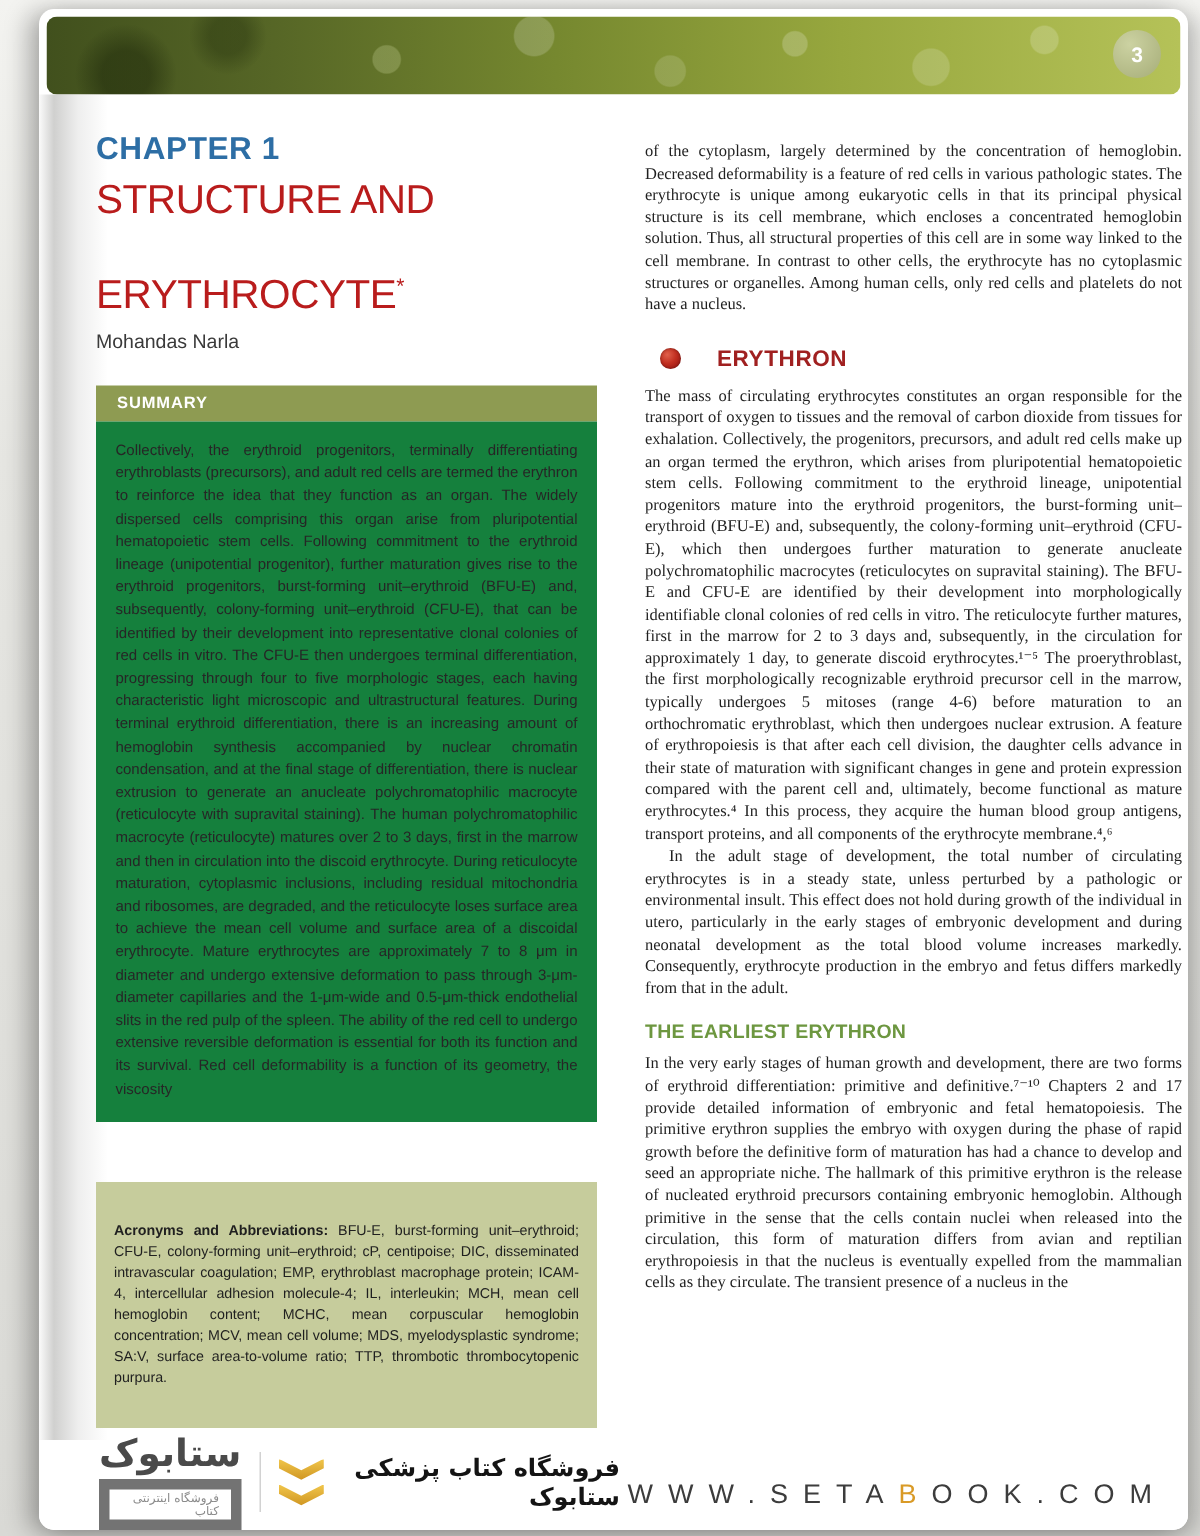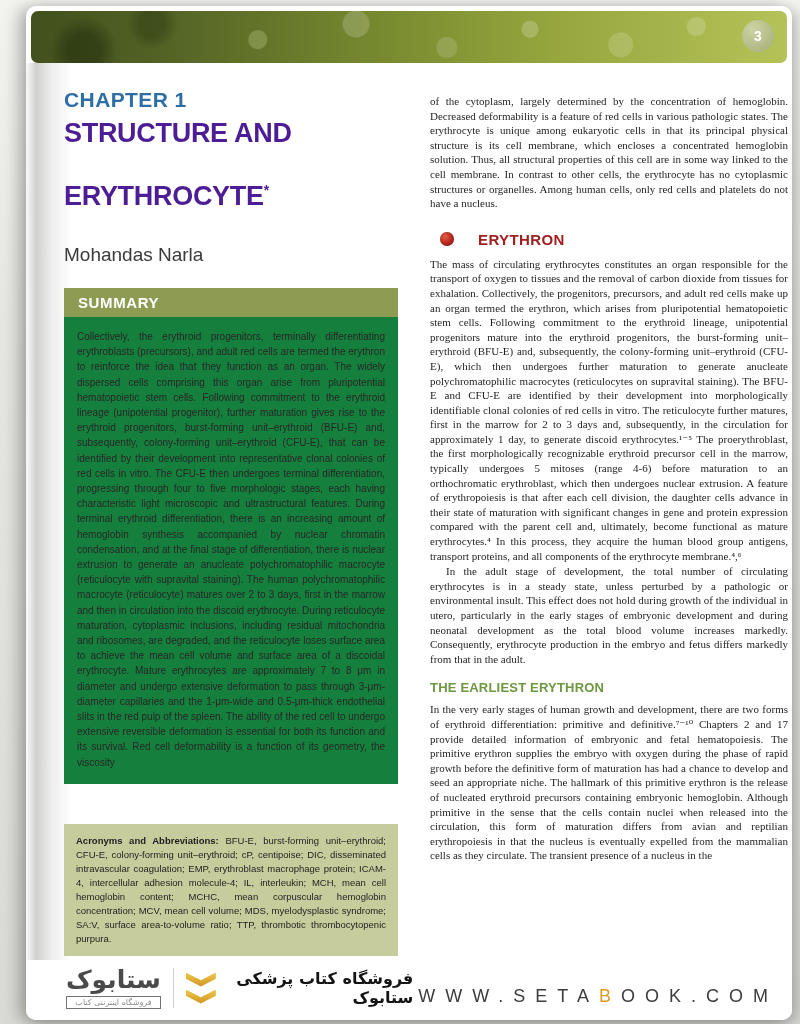--- a/index.html
+++ b/index.html
@@ -36,38 +36,38 @@
   .gutter-shadow{
     position:absolute;left:0;top:57px;bottom:60px;width:46px;pointer-events:none;
     background:linear-gradient(90deg, rgba(40,40,35,0.02) 0, rgba(40,40,35,0.22) 10px, rgba(40,40,35,0.08) 26px, rgba(40,40,35,0) 46px);
   }
   
   .col-left{position:absolute;left:38px;top:82px;width:334px;}
   .col-right{position:absolute;left:404px;top:86px;width:358px;height:866px;overflow:hidden;}
 
   .kicker{font-size:21px;color:#2d6ea5;letter-spacing:0.4px;font-weight:700;}
   .book-title{
-    margin-top:6px;font-size:27px;font-weight:700;color:#4c1d95;
+    margin-top:6px;font-size:27px;font-weight:400;color:#b91c1c;
     line-height:1.16;letter-spacing:-0.3px;
   }
   .book-title sup{font-size:14px;}
-  .author{margin-top:32px;font-size:19px;color:#3a3a3a;}
+  .author{margin-top:8px;font-size:13px;color:#3a3a3a;}
 
   .summary-box{margin-top:22px;}
   .summary-head{
-    background:#8e9b52;color:#ffffff;font-size:15px;font-weight:700;
+    background:#8e9b52;color:#ffffff;font-size:11px;font-weight:700;
     letter-spacing:0.6px;padding:6px 14px;
   }
   .summary-body{
     background:#15803d;color:#262626;font-size:10px;line-height:15.2px;
     padding:12px 13px 14px 13px;text-align:justify;
   }
   .acronyms-box{
     margin-top:40px;background:#c6cc9c;color:#1f1f1f;
-    font-size:9.5px;line-height:14px;padding:10px 12px;text-align:justify;
+    font-size:9.5px;line-height:14px;padding:26px 12px;text-align:justify;
   }
   .acronyms-box b{font-weight:700;}
   .body-par{
     font-family:"Liberation Serif","DejaVu Serif",serif;
     font-size:11px;line-height:14.6px;color:#1f1f1f;text-align:justify;margin:0;
   }
   .intro-par{margin-top:2px;}
   .indent{text-indent:16px;}
 
   .sec-head{
@@ -92,21 +92,21 @@
     display:flex;align-items:center;justify-content:space-between;
     padding:0 14px 4px 40px;box-sizing:border-box;
   }
   .logo-block{display:flex;align-items:center;gap:12px;}
   .logo-text{display:flex;flex-direction:column;align-items:center;direction:rtl;}
   .logo-wordmark{
     font-family:"DejaVu Sans",sans-serif;font-size:25px;font-weight:700;color:#4a4a4a;line-height:1.05;
   }
   .logo-tagline{
     margin-top:3px;font-family:"DejaVu Sans",sans-serif;font-size:8px;color:#8b8b8b;
-    border:1px solid #737373;padding:1px 8px;letter-spacing:0.5px;
+    border:7px solid #737373;padding:1px 8px;letter-spacing:0.5px;
   }
   .logo-divider{width:1px;height:40px;background:#d2d2d2;}
   .chevrons{display:flex;flex-direction:column;gap:3px;}
   .chevron{
     width:30px;height:14px;
     background:linear-gradient(180deg,#f0c54a,#cf9522);
     clip-path:polygon(0 0,50% 55%,100% 0,100% 45%,50% 100%,0 45%);
   }
   .footer-right{display:flex;align-items:flex-end;gap:5px;}
   .store-fa{

